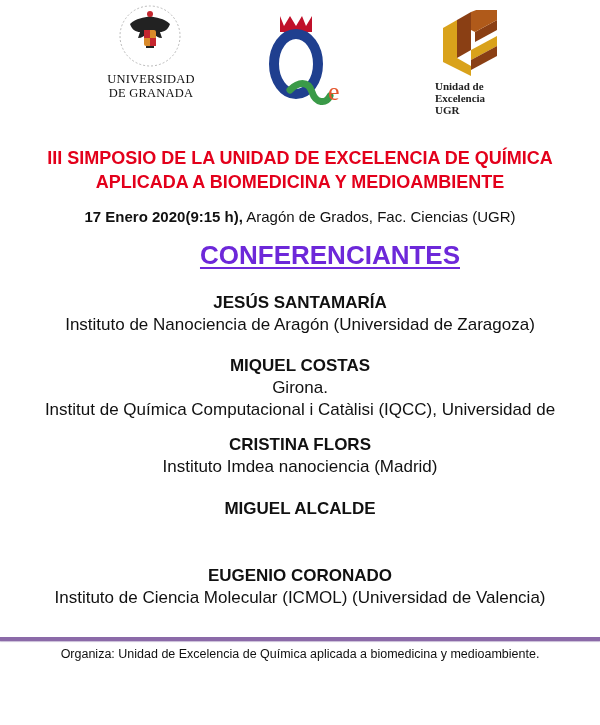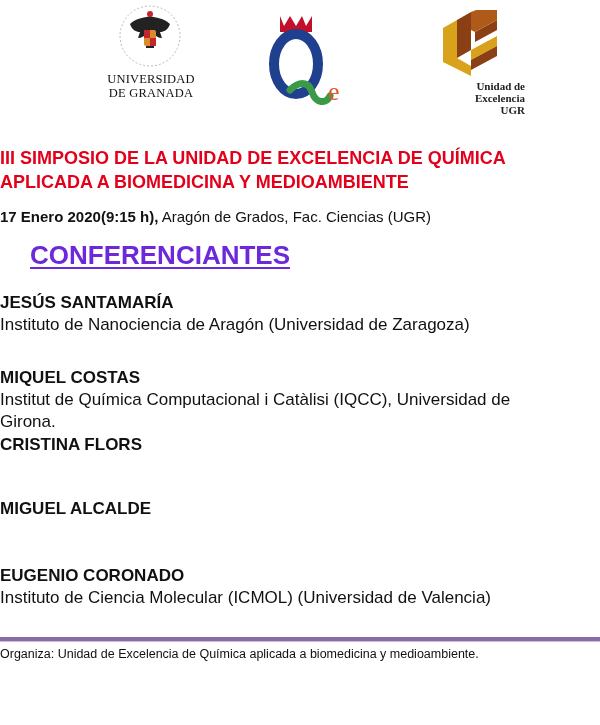--- a/index.html
+++ b/index.html
@@ -1,34 +1,34 @@
 <!DOCTYPE html>
 <html><head>
 <meta charset="utf-8">
 <style>
   html, body { margin: 0; padding: 0; background: #ffffff; }
   body {
     width: 600px; height: 725px; position: relative; overflow: hidden;
     font-family: "Liberation Sans", "DejaVu Sans", sans-serif; color: #111;
   }
   .abs { position: absolute; }
-  .center { left: 0; width: 600px; }
+  .center { text-align: center; left: 0; width: 600px; }
 
   
   .logo-ugr { left: 96px; top: 4px; width: 110px; height: 100px; }
   .logo-ugr .seal { position: absolute; left: 22px; top: 0; width: 64px; height: 64px; }
   .logo-ugr .name {
     position: absolute; left: 0; top: 68px; width: 110px; text-align: center;
     font-family: "Liberation Serif", "DejaVu Serif", serif; font-size: 12.5px;
     line-height: 14px; color: #111; letter-spacing: 0.2px;
   }
   .logo-qe { left: 262px; top: 12px; width: 90px; height: 95px; }
   .logo-ue { left: 435px; top: 10px; width: 90px; height: 115px; }
   .logo-ue .cap {
-    position: absolute; left: 0; top: 70px; width: 90px; text-align: right;
+    position: absolute; left: 0; top: 70px; width: 90px; text-align: left;
     font-family: "Liberation Serif", "DejaVu Serif", serif; font-size: 11px;
     line-height: 12px; color: #222; font-weight: bold;
   }
 
   .title {
     top: 146px; color: #e3001b; font-weight: bold; font-size: 18px; line-height: 24px;
   }
   .subtitle { top: 208px; font-size: 15px; line-height: 18px; }
   .subtitle b { font-weight: bold; }
   .heading {
@@ -99,28 +99,29 @@
 
 <div class="abs center heading">
   <span>CONFERENCIANTES</span>
 </div>
 
 <div class="abs center" style="top:292px;">
   <div class="speaker-name">JESÚS SANTAMARÍA</div>
   <div class="speaker-inst">Instituto de Nanociencia de Aragón (Universidad de Zaragoza)</div>
 </div>
 
-<div class="abs center" style="top:355px;margin-top:12px;">
+<div class="abs center" style="top:355px;">
   <div class="speaker-name">MIQUEL COSTAS</div>
+  <div class="speaker-inst">Girona.</div>
   <div class="speaker-inst">Institut de Química Computacional i Catàlisi (IQCC),  Universidad de</div>
-  <div class="speaker-inst">Girona.</div>
 </div>
 
 <div class="abs center" style="top:434px;">
   <div class="speaker-name">CRISTINA FLORS</div>
+  <div class="speaker-inst">Instituto Imdea nanociencia (Madrid)</div>
 </div>
 
 <div class="abs center" style="top:498px;">
   <div class="speaker-name">MIGUEL ALCALDE</div>
 </div>
 
 <div class="abs center" style="top:565px;">
   <div class="speaker-name">EUGENIO CORONADO</div>
   <div class="speaker-inst">Instituto de Ciencia Molecular (ICMOL) (Universidad de Valencia)</div>
 </div>

